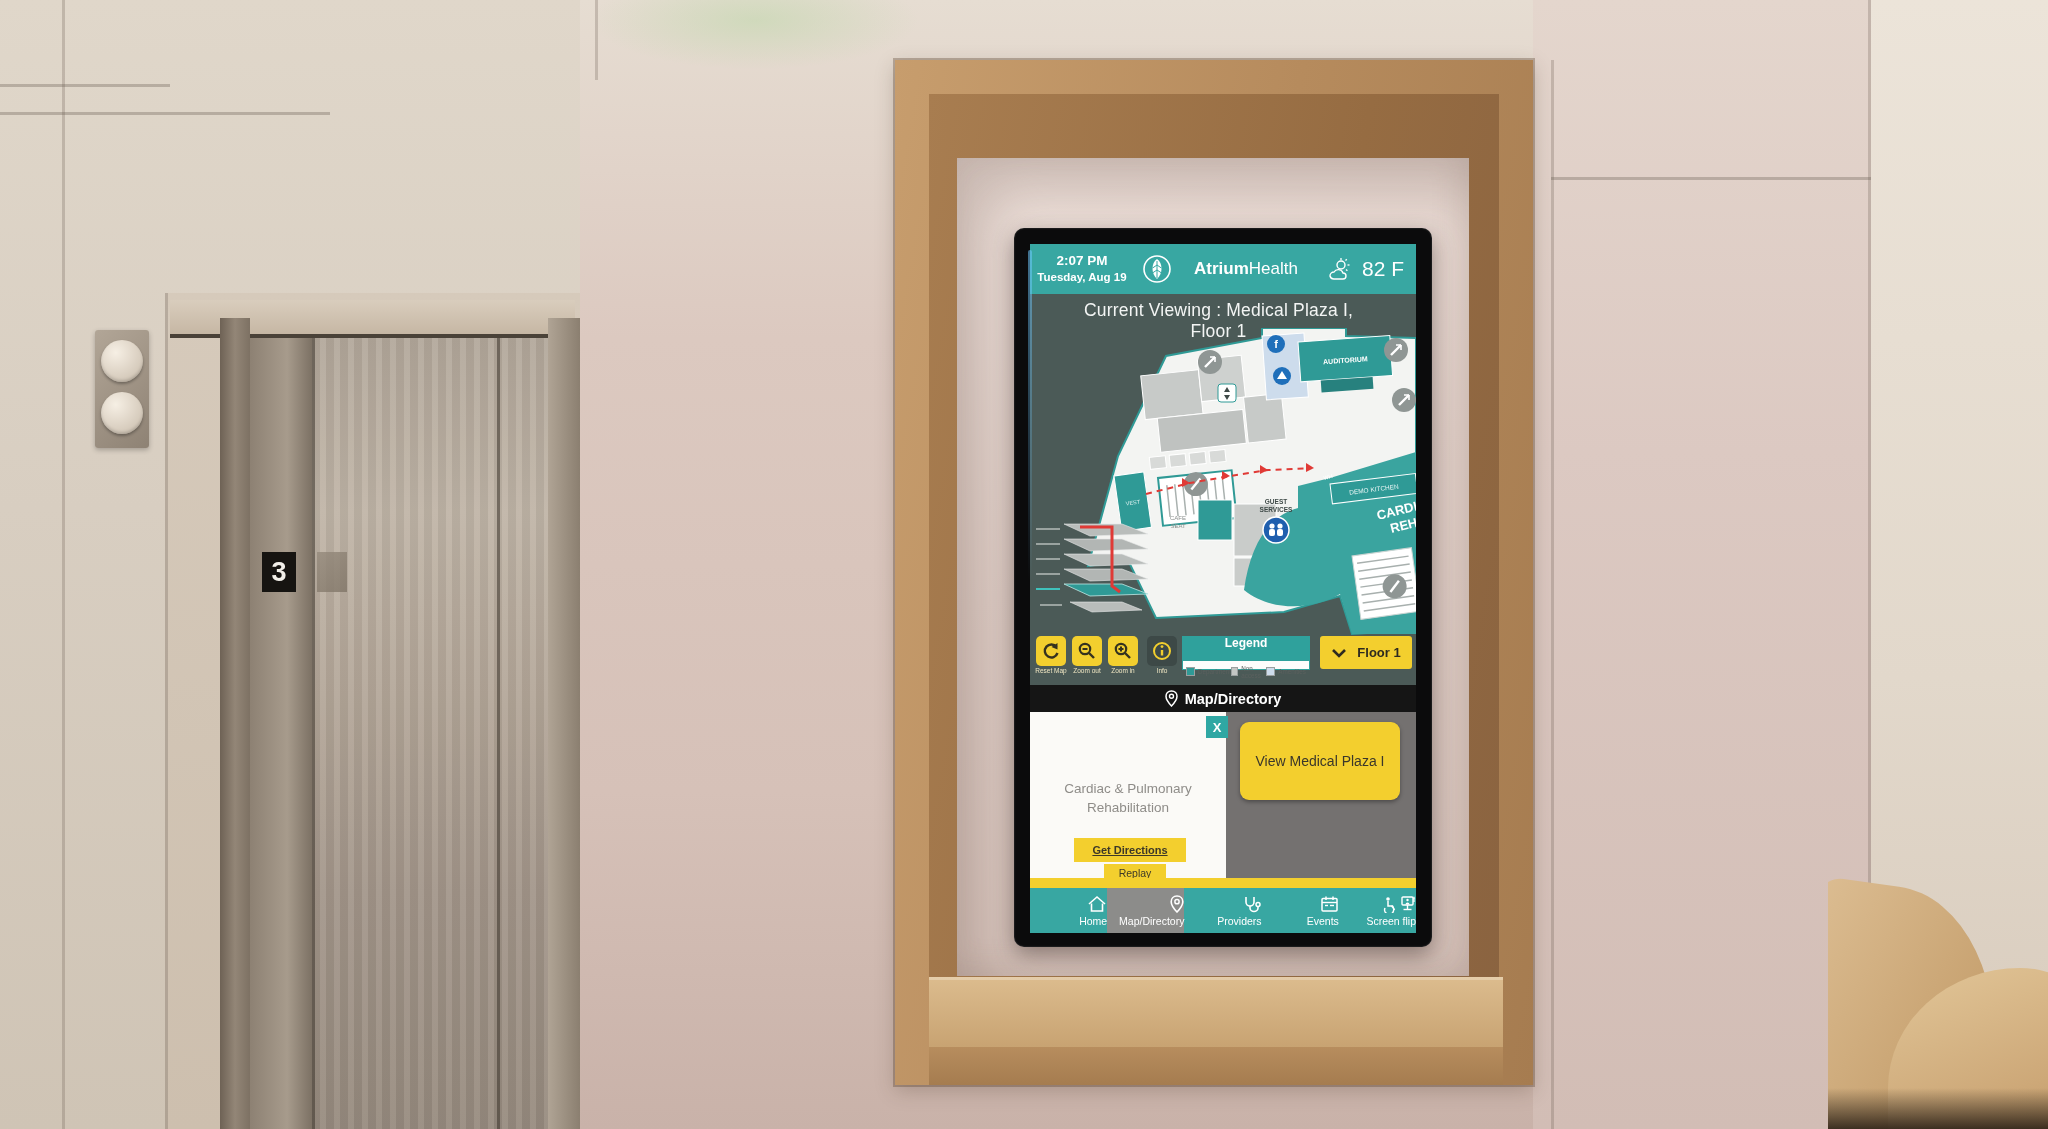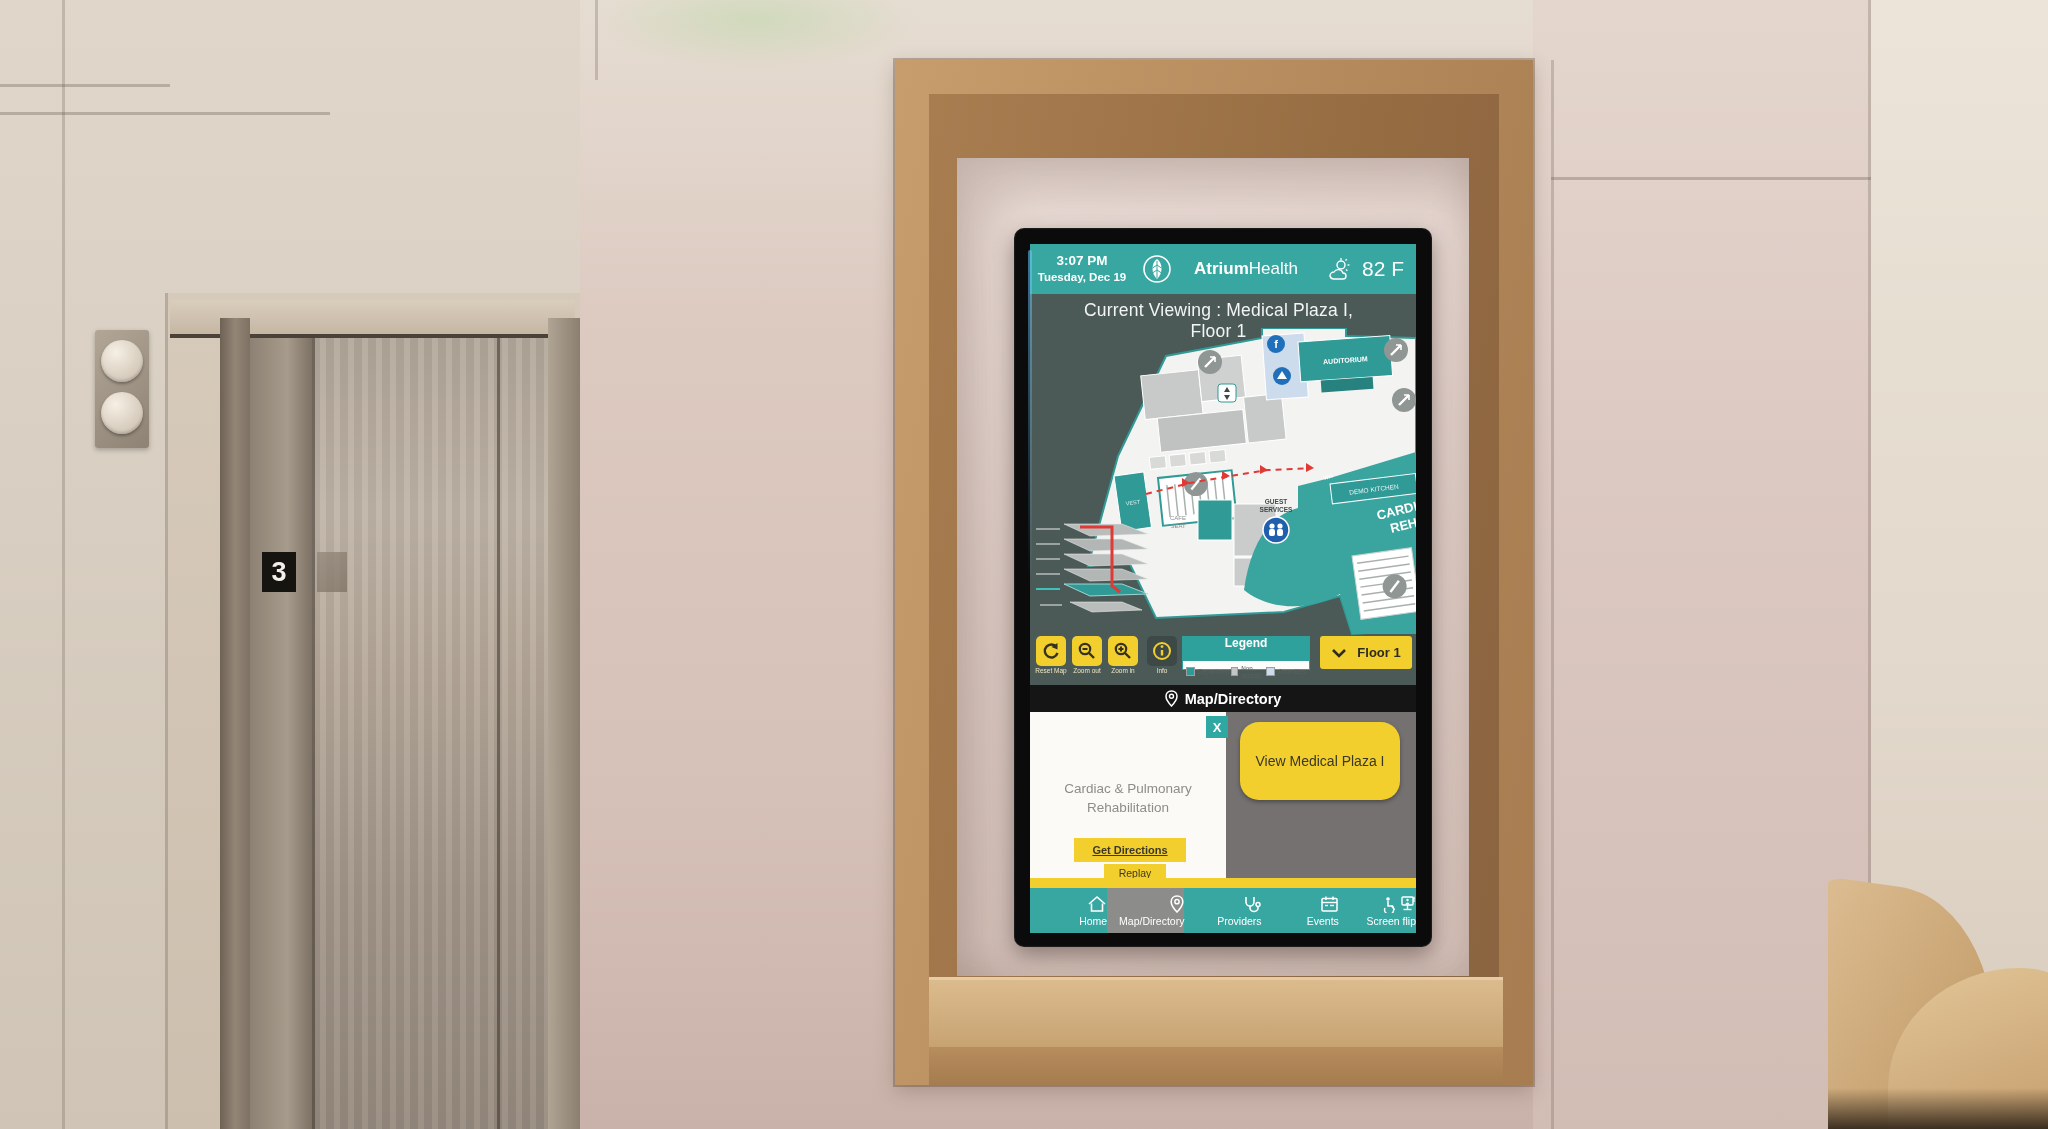--- a/index.html
+++ b/index.html
@@ -116,21 +116,21 @@
   .content{left:0;top:468px;width:386px;height:166px;background:#747170;}
   .card{position:absolute;left:0;top:0;width:196px;height:166px;background:#fbfaf7;}
   .card-close{position:absolute;left:176px;top:4px;width:22px;height:22px;background:#2fa7a3;
     color:#fff;font-size:13px;font-weight:bold;display:flex;align-items:center;justify-content:center;}
   .dest{position:absolute;left:8px;top:68px;width:180px;text-align:center;
     font-size:13.5px;color:#8f8d89;line-height:1.4;}
   .btn-dir{position:absolute;left:44px;top:126px;width:112px;height:24px;background:#f3cf2e;
     font-size:11px;font-weight:bold;color:#3c3828;display:flex;align-items:center;justify-content:center;text-decoration:underline;}
   .btn-replay{position:absolute;left:74px;top:152px;width:62px;height:17px;background:#f3cf2e;
     font-size:10.5px;font-weight:normal;color:#3c3828;display:flex;align-items:center;justify-content:center;}
-  .btn-p1{position:absolute;left:210px;top:10px;width:160px;height:78px;background:#f3cf2e;border-radius:19px;
+  .btn-p1{position:absolute;left:210px;top:10px;width:160px;height:78px;background:#f3cf2e;border-radius:9px;
     font-size:14px;color:#3a372b;display:flex;align-items:center;justify-content:center;
     box-shadow:0 2px 4px rgba(0,0,0,.35);}
   .btn-p2{position:absolute;left:210px;top:100px;width:160px;height:64px;background:#2c2c2a;border-radius:9px;
     font-size:14px;color:#f4f3f1;display:flex;align-items:center;justify-content:center;
     box-shadow:0 2px 4px rgba(0,0,0,.35);}
 
   .stripe{left:0;top:634px;width:386px;height:10px;background:#f3cf2e;}
   .nav{left:0;top:644px;width:386px;height:45px;background:#38a7a2;display:flex;color:#fff;}
   .nav-item{flex:1;display:flex;flex-direction:column;align-items:flex-end;justify-content:center;gap:2px;}
   .nav-item.active{background:#8c8c8a;}
@@ -183,22 +183,22 @@
     <div class="chair-back"></div>
     <div class="chair-seat"></div>
     <div class="chair-shadow"></div>
   </div>
 
   <div class="abs bezel"></div>
   <div class="abs screen">
 
     <div class="abs hdr">
       <div class="hdr-time">
-        <div class="t1">3:07 PM</div>
-        <div class="t2">Tuesday, Dec 19</div>
+        <div class="t1">2:07 PM</div>
+        <div class="t2">Tuesday, Aug 19</div>
       </div>
       <div class="brand">
         <svg width="30" height="30" viewBox="0 0 30 30">
           <circle cx="15" cy="15" r="13" fill="none" stroke="#fff" stroke-width="1.6"></circle>
           <path d="M15 5 C21 9 21 20 15 25 C9 20 9 9 15 5 Z" fill="#fff"></path>
           <line x1="15" y1="7" x2="15" y2="24" stroke="#38a7a2" stroke-width="1"></line>
           <line x1="15" y1="11" x2="10.6" y2="14" stroke="#38a7a2" stroke-width="1"></line>
           <line x1="15" y1="11" x2="19.4" y2="14" stroke="#38a7a2" stroke-width="1"></line>
           <line x1="15" y1="16" x2="10.4" y2="19" stroke="#38a7a2" stroke-width="1"></line>
           <line x1="15" y1="16" x2="19.6" y2="19" stroke="#38a7a2" stroke-width="1"></line>

